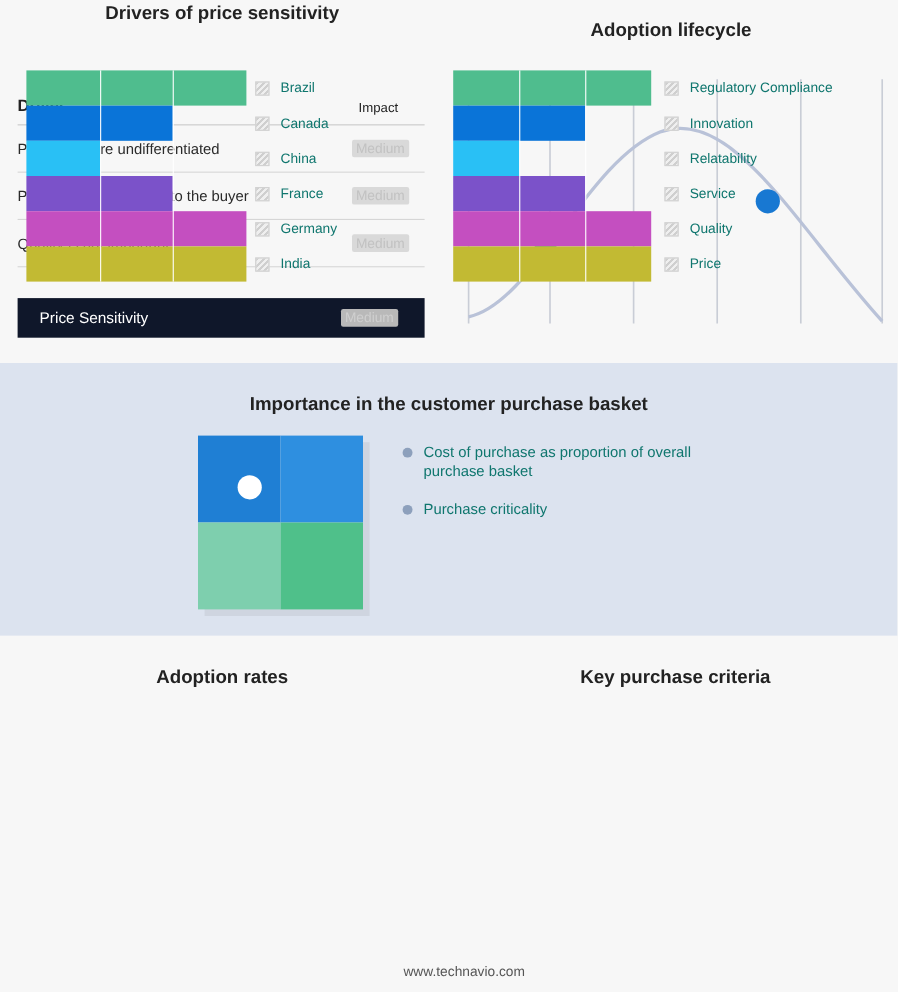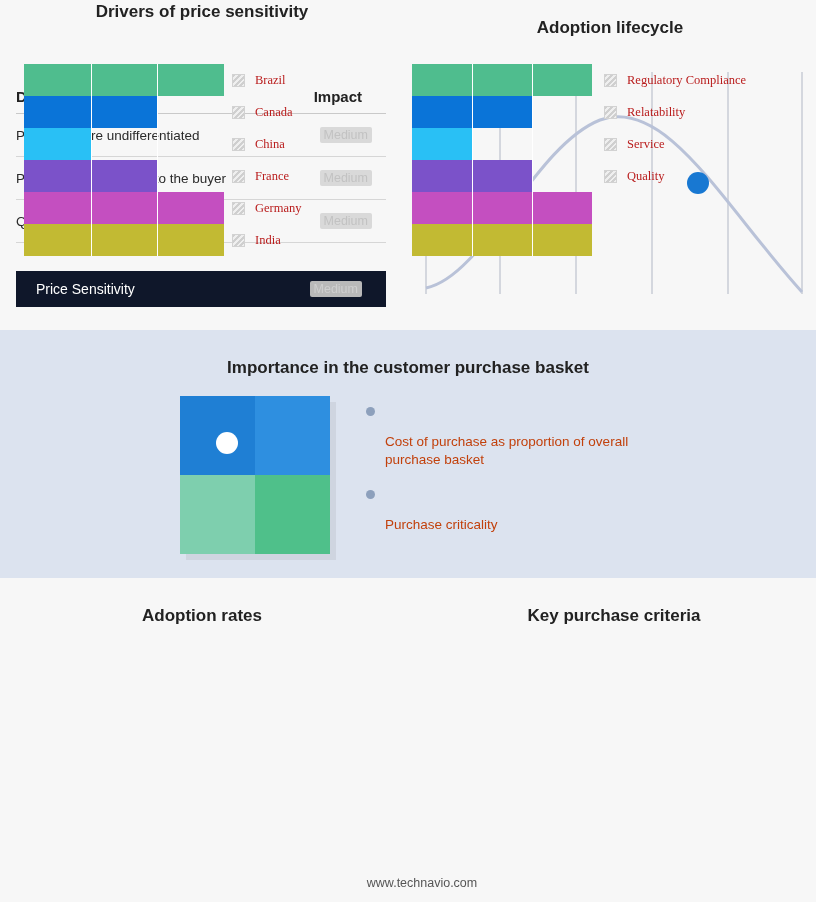--- a/index.html
+++ b/index.html
@@ -22,21 +22,21 @@
     font-size: 17px; font-weight: bold; color: #222; text-align: center;
   }
 
   
   .panel-drivers { position:absolute; left:0; top:0; width:404px; height:330px; }
   .panel-drivers .sec-title { margin-top: 2px; }
   .drv-table { position:absolute; left:16px; top:88px; width:370px; }
   .drv-head { display:flex; justify-content:space-between; align-items:flex-end;
               padding: 0 6px 8px 0; border-bottom: 1px solid #c9c9c9; }
   .drv-head .h-driver { font-size:15px; font-weight:bold; color:#222; }
-  .drv-head .h-impact { font-size:15px; font-weight:bold; color:#222; margin-right:18px; }
+  .drv-head .h-impact { font-size:12px; font-weight:normal; color:#222; margin-right:18px; }
   .drv-row { display:flex; justify-content:space-between; align-items:center;
              height:43px; border-bottom:1px solid #d6d6d6; }
   .drv-row .d-name { font-size:13.5px; color:#2a2a2a; }
   .drv-row .d-val  { font-size:12.5px; color:#bdbdbd; margin-right:14px;
                      background:#d9d9d9; color:#c2c2c2; padding:1px 4px; border-radius:2px; }
   .drv-total { position:absolute; left:16px; top:271px; width:370px; height:36px;
                background:#0f172a; display:flex; align-items:center;
                justify-content:space-between; }
   .drv-total .t-label { color:#fff; font-size:14px; margin-left:20px; }
   .drv-total .t-val   { color:#cfcfcf; font-size:12.5px; margin-right:24px;
@@ -62,41 +62,41 @@
   .q1 { background:#1f7fd4; }
   .q2 { background:#2e8fe0; }
   .q3 { background:#7ecfae; }
   .q4 { background:#4fc08a; }
   .quad-dot { position:absolute; left:36px; top:36px; width:22px; height:22px;
               border-radius:50%; background:#fff; }
   .legend { margin-left:36px; padding-top:6px; }
   .legend-item { display:flex; align-items:flex-start; margin-bottom:16px; }
   .legend-bullet { width:9px; height:9px; border-radius:50%; background:#8da0bc;
                    margin-top:5px; margin-right:10px; flex:none; }
-  .legend-text { font-size:13.5px; color:#c2410c; line-height:18px; max-width:245px;margin-top:31px; }
+  .legend-text { font-size:13.5px; color:#0f766e; line-height:18px; max-width:245px; }
 
   
   .panel-adopt { position:absolute; left:0; top:578px; width:404px; height:324px; }
   .panel-crit  { position:absolute; left:408px; top:578px; width:412px; height:324px; }
   .panel-adopt .sec-title, .panel-crit .sec-title { margin-top: 28px; }
 
   .bars { position:absolute; top:64px; }
   .bars-adopt { left:24px; width:200px; }
   .bars-crit  { left:412px; width:180px; }
   .bar-row { position:relative; height:32px; }
   .bar-fill { height:32px; }
   .grid-v { position:absolute; top:0; bottom:0; width:1px; background:#ffffff; }
 
   .legend-col { position:absolute; top:64px; }
   .legend-col .li { display:flex; align-items:center; height:32px; }
   .leg-swatch { width:13px; height:13px; margin-right:10px; flex:none;
                 background:#e2e2e2;
                 background-image: repeating-linear-gradient(135deg,#cfcfcf 0 2px, #efefef 2px 4px);
                 border:1px solid #d2d2d2; }
-  .leg-label { font-size:12.5px; color:#b91c1c;font-family:Liberation Serif, serif; }
+  .leg-label { font-size:12.5px; color:#0f766e; }
 
   .footer { position:absolute; left:0; top:876px; width:816px; text-align:center;
             font-size:12.5px; color:#555;padding-left:28px; }
 </style>
 </head>
 <body>
 
 <div class="page">
 
   <div class="band-top"></div>
@@ -259,27 +259,35 @@
     <div class="grid-v" style="left:120px;"></div>
   </div>
 
   <div class="legend-col" style="left:604px;">
     <div class="li">
         <span class="leg-swatch"></span>
         <span class="leg-label">Regulatory Compliance</span>
       </div>
     <div class="li">
         <span class="leg-swatch"></span>
+        <span class="leg-label">Innovation</span>
+      </div>
+    <div class="li">
+        <span class="leg-swatch"></span>
         <span class="leg-label">Relatability</span>
       </div>
     <div class="li">
         <span class="leg-swatch"></span>
         <span class="leg-label">Service</span>
       </div>
     <div class="li">
         <span class="leg-swatch"></span>
         <span class="leg-label">Quality</span>
       </div>
+    <div class="li">
+        <span class="leg-swatch"></span>
+        <span class="leg-label">Price</span>
+      </div>
   </div>
 
   <div class="footer">www.technavio.com</div>
 
 </div>
 
 </body></html>

